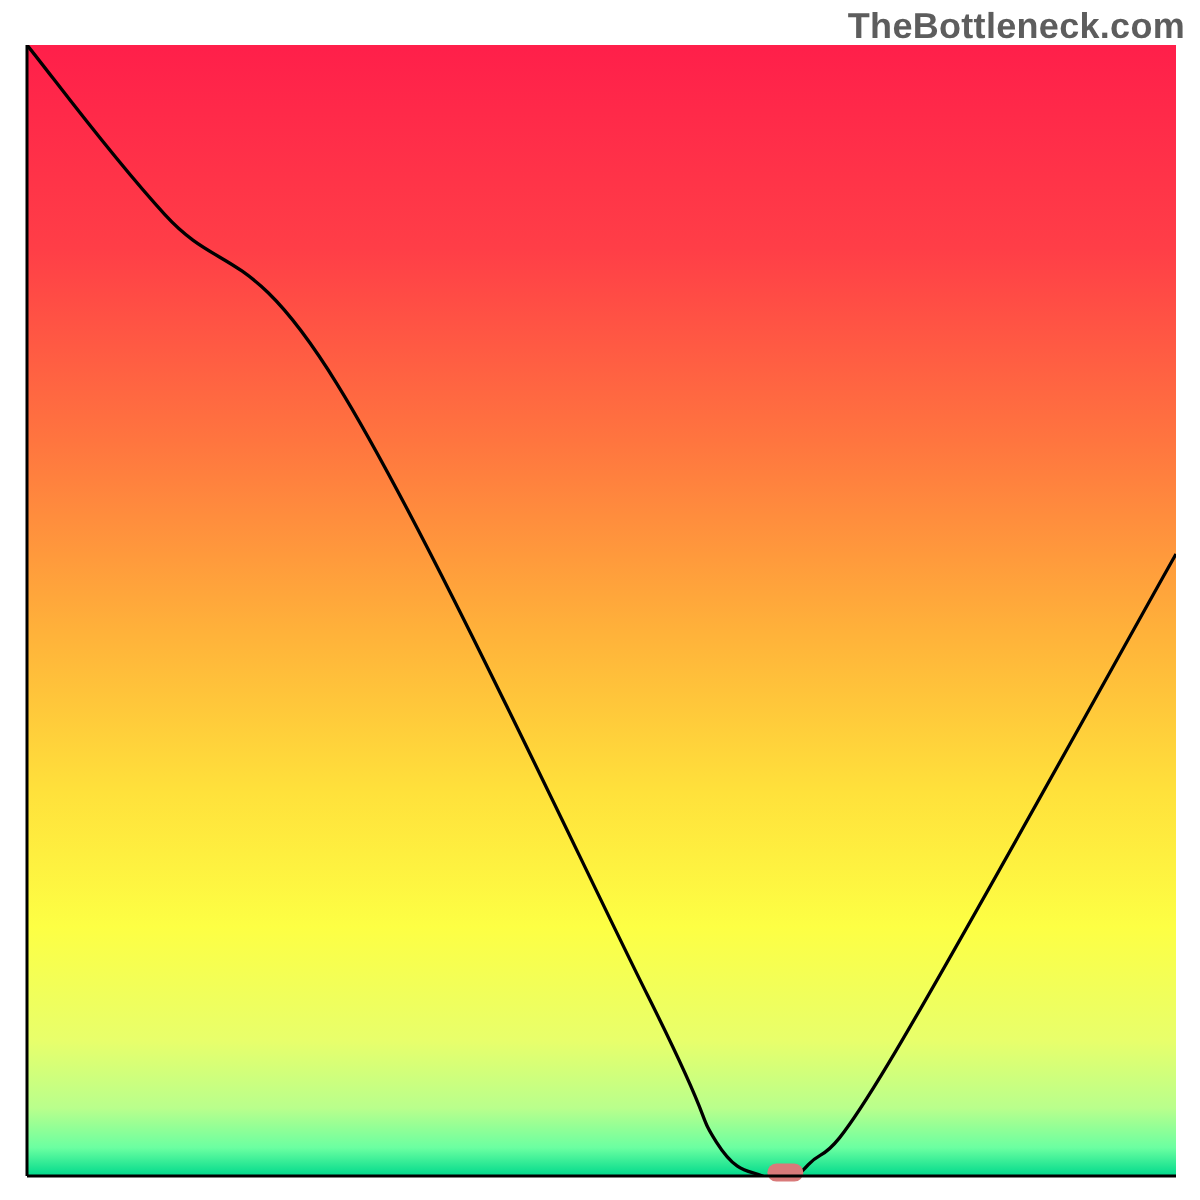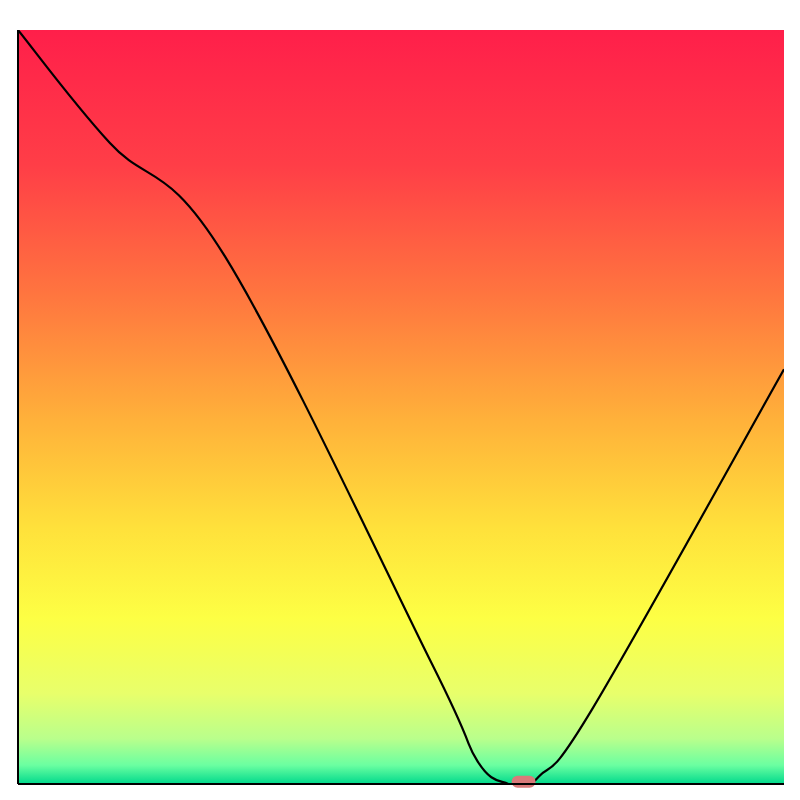--- a/index.html
+++ b/index.html
@@ -29,20 +29,21 @@
     position: absolute;
     left: 0;
     top: 0;
     display: block;
   }
 </style>
 </head>
 <body>
 
 <div class="chart-wrap">
+  <div class="watermark">TheBottleneck.com</div>
 
   <svg class="plot" width="800" height="800" viewBox="0 0 800 800">
     <defs>
       <linearGradient id="bg-grad" x1="0" y1="0" x2="0" y2="1">
           <stop offset="0%" stop-color="#ff1f4a"></stop>
           <stop offset="18%" stop-color="#ff3e47"></stop>
           <stop offset="35%" stop-color="#ff753f"></stop>
           <stop offset="52%" stop-color="#ffb23a"></stop>
           <stop offset="66%" stop-color="#ffe13b"></stop>
           <stop offset="78%" stop-color="#fdff44"></stop>

